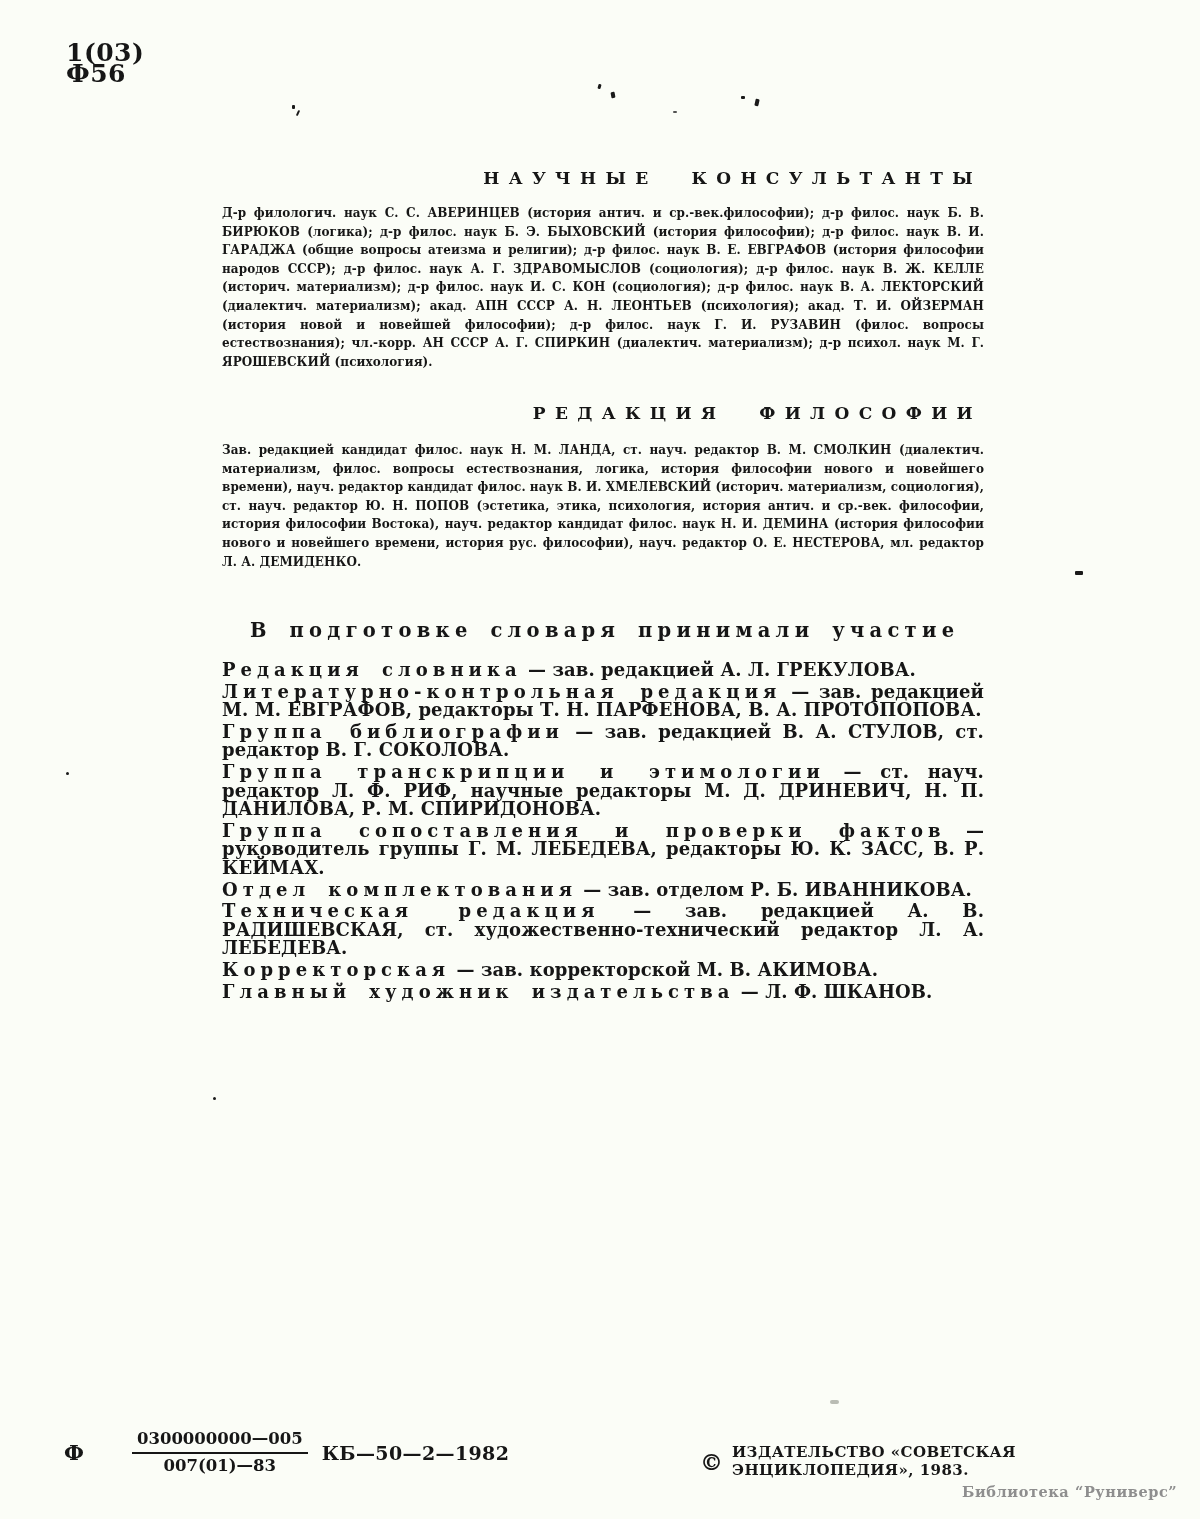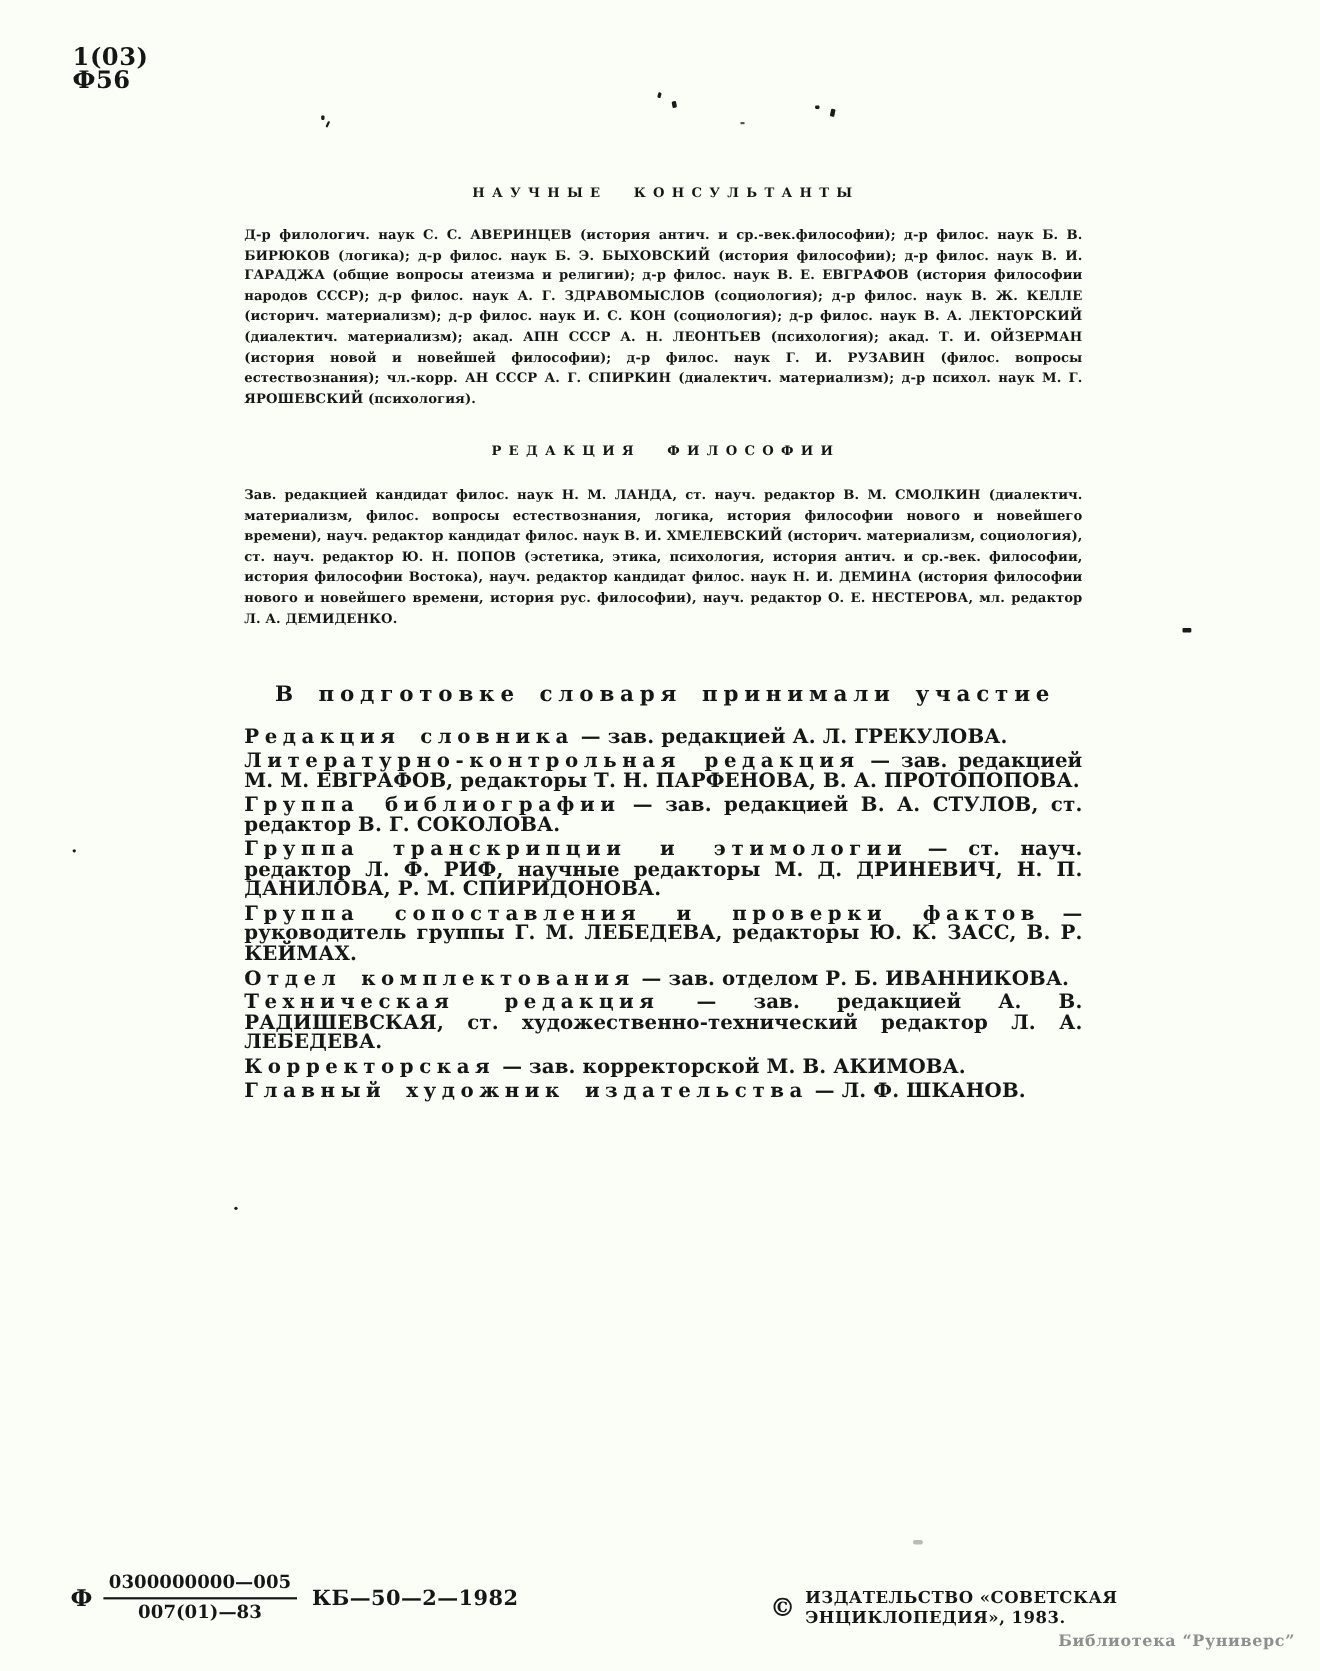--- a/index.html
+++ b/index.html
@@ -7,28 +7,28 @@
     width: 1200px; height: 1519px;
     background: #fbfdf7;
     font-family: "DejaVu Serif", "Liberation Serif", serif;
     color: #161616;
     -webkit-font-smoothing: antialiased;
   }
   .page { position: relative; width: 1200px; height: 1519px; overflow: hidden; }
 
   .corner-code {
     position: absolute; left: 66px; top: 42px;
-    font-size: 22px; font-weight: bold; line-height: 21px;
+    font-size: 25px; font-weight: bold; line-height: 21px;
     letter-spacing: 0.02em;
   }
 
   .heading {
     position: absolute; left: 222px; width: 760px;
-    margin: 0; text-align: center;
-    font-size: 12px; font-weight: bold;
+    margin: 0; text-align: right;
+    font-size: 17px; font-weight: bold;
     letter-spacing: 0.55em; word-spacing: 1.1em;
     white-space: nowrap; text-indent: 0.55em;
   }
   .h1pos { top: 168px; }
   .h2pos { top: 403px; }
 
   .body-par {
     position: absolute; left: 222px; width: 762px;
     margin: 0; text-align: justify;
     font-size: 12px; font-weight: bold; line-height: 18.6px;
@@ -52,21 +52,21 @@
   .list-item { text-align: justify; margin-bottom: 3px; }
   .spaced { letter-spacing: 0.28em; word-spacing: 0.38em; }
   .rest { letter-spacing: 0.005em; }
 
   .imprint-left {
     position: absolute; left: 64px; top: 1431px;
     display: flex; align-items: center;
     font-weight: bold;
   }
   .series-letter { font-size: 21px; margin-right: 10px; }
-  .fraction { display: inline-block; text-align: center; font-size: 16.5px; line-height: 1; }
+  .fraction { display: inline-block; text-align: center; font-size: 16.5px; line-height: 1; margin-left: 38px; }
   .fraction .num { display: block; padding: 0 5px 4px; border-bottom: 2.5px solid #161616; }
   .fraction .den { display: block; padding: 4px 5px 0; }
   .print-run { font-size: 19px; margin-left: 14px; letter-spacing: 0.02em; }
 
   .copyright {
     position: absolute; left: 700px; top: 1443px;
     display: flex; align-items: center;
     font-weight: bold;
   }
   .copyright-symbol { font-size: 23px; line-height: 23px; margin-right: 9px; }

